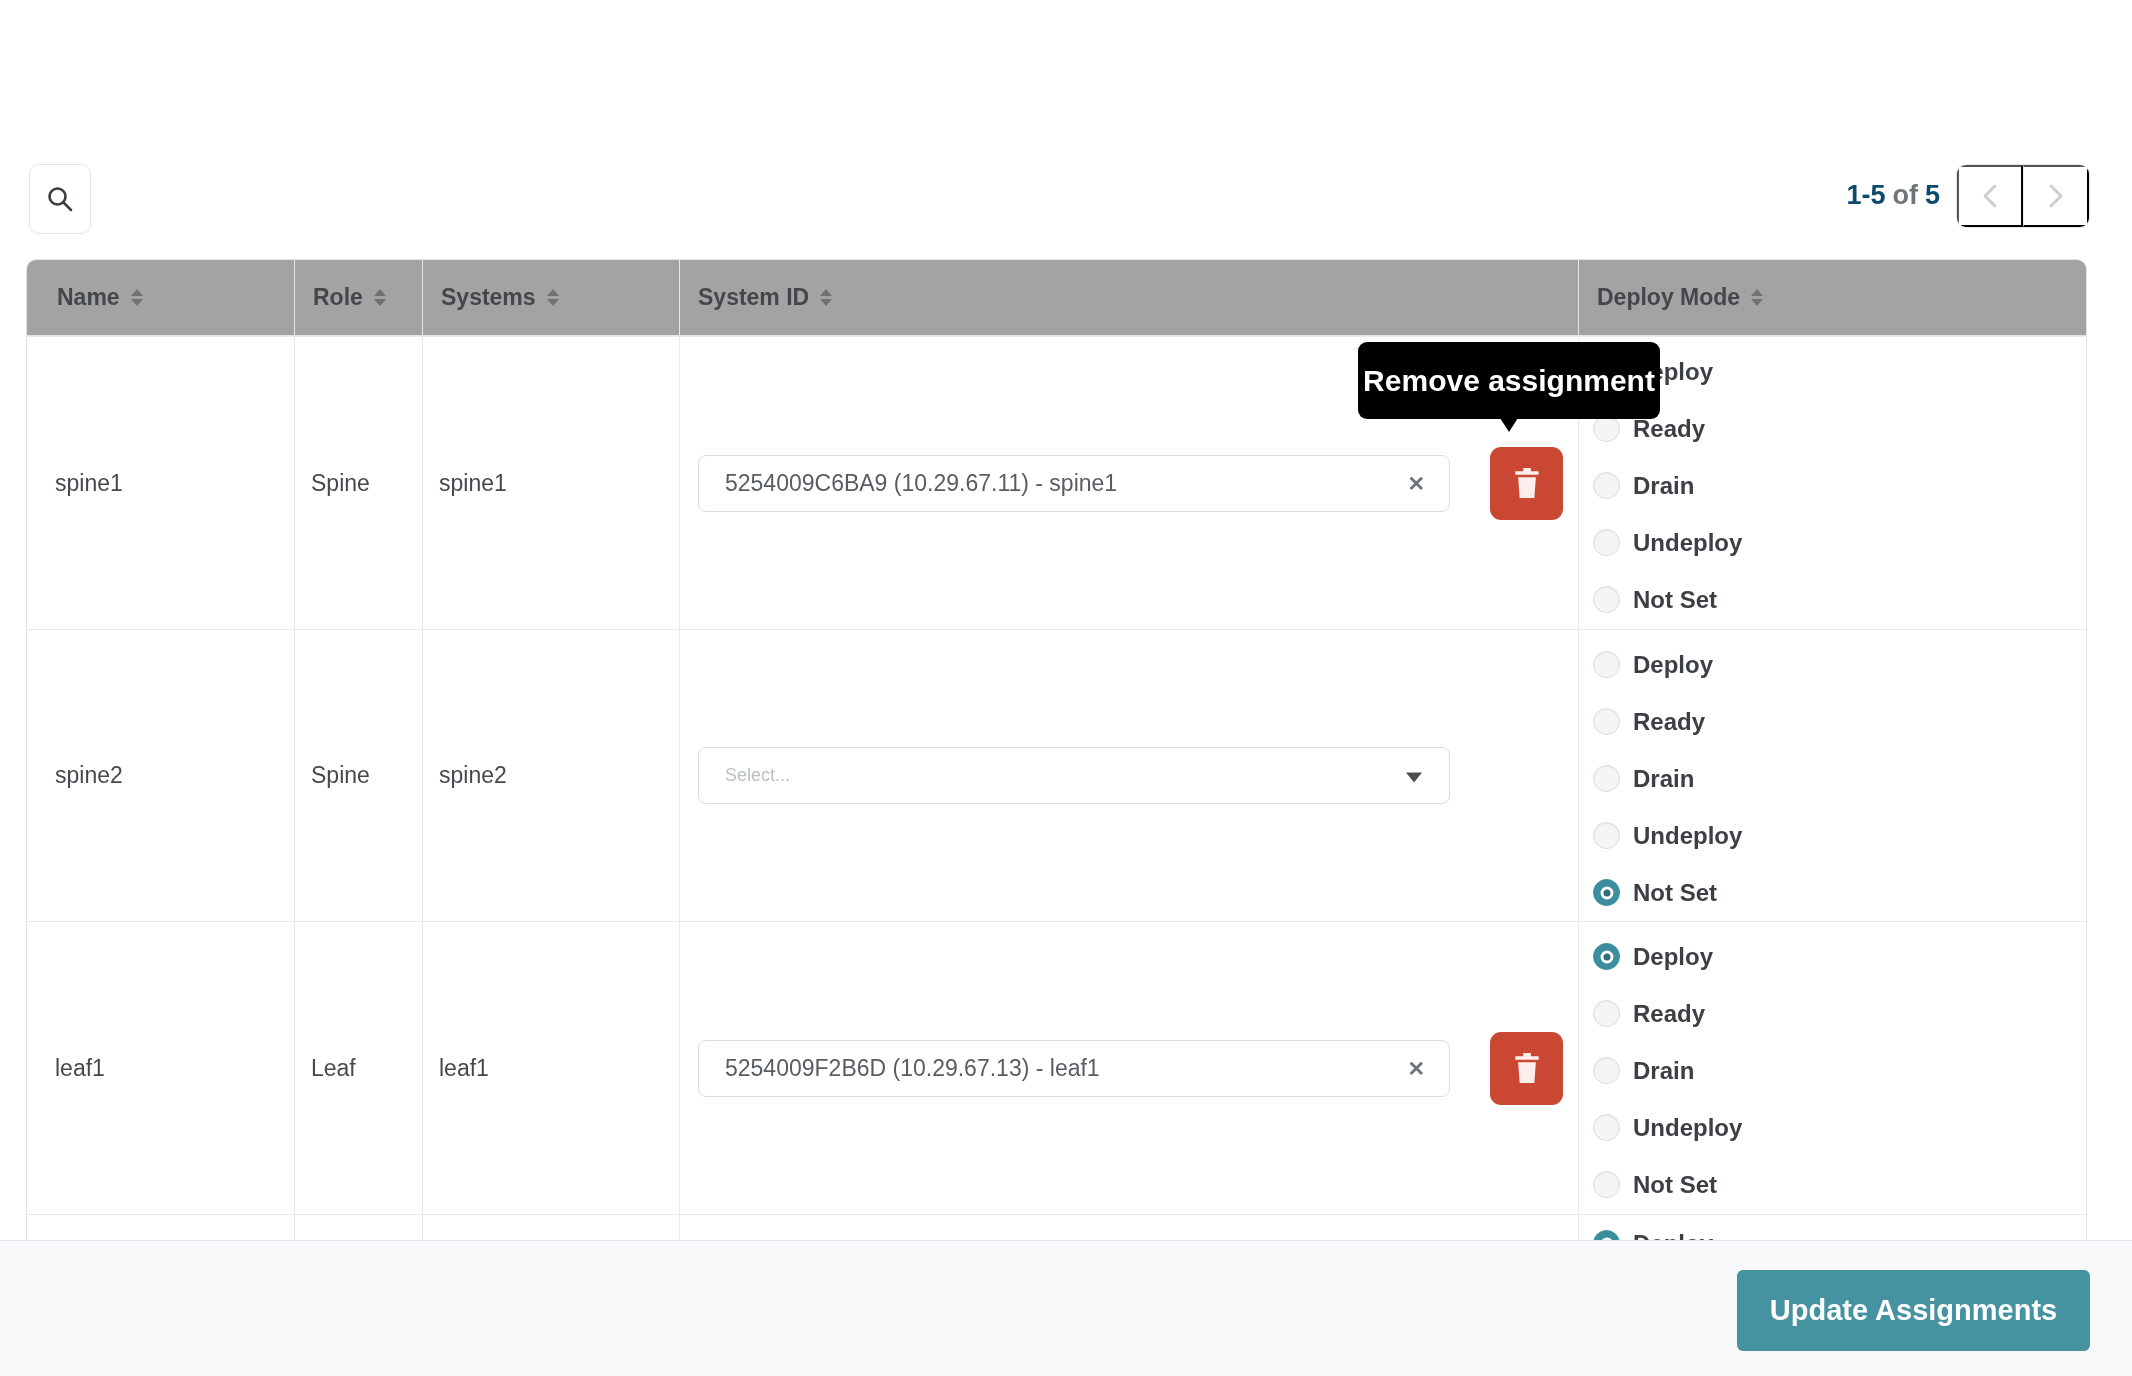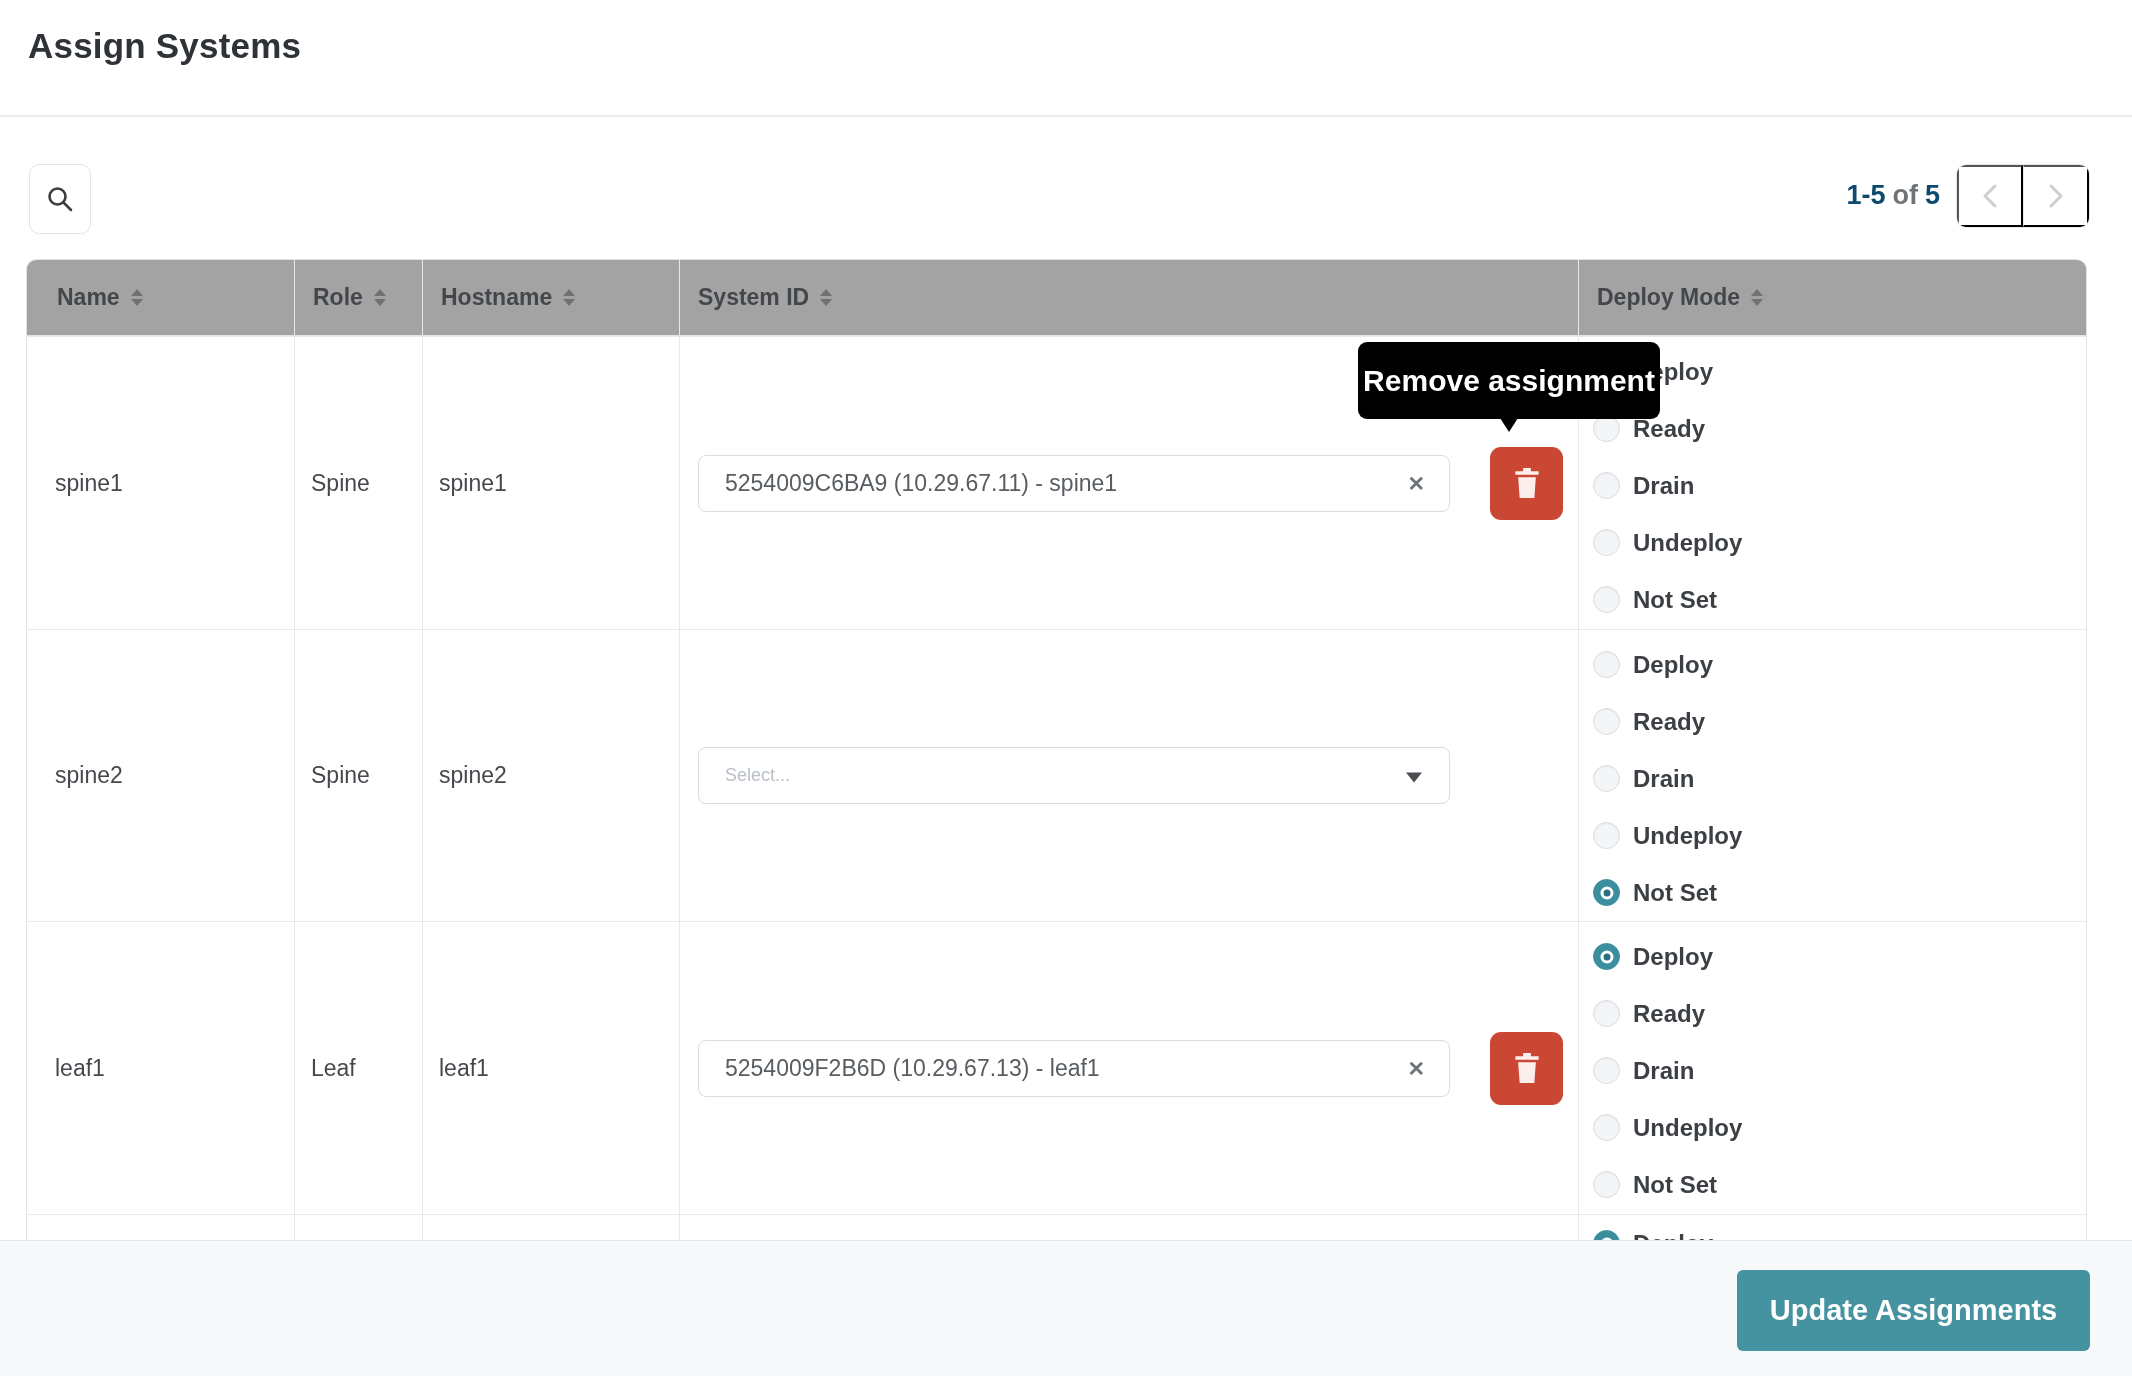--- a/index.html
+++ b/index.html
@@ -88,23 +88,20 @@
   .update-btn { position:absolute; left:1737px; top:29px; width:353px; height:81px;
     background:#4592a1; border:none; border-radius:6px; cursor:pointer;
     display:flex; align-items:center; justify-content:center;
     color:#fff; font-size:29px; font-weight:700; font-family:"Liberation Sans", sans-serif; }
 </style>
 </head>
 <body>
 
 <div class="page">
 
-  <div class="app-header">
-    <h1>Assign Systems</h1>
-  </div>
 
   <button class="search-btn">
     <span style="display:flex">
       <svg width="30" height="30" viewBox="0 0 30 30">
         <circle cx="12.5" cy="12.5" r="8" fill="none" stroke="#3a3e42" stroke-width="2.6"></circle>
         <line x1="18.5" y1="18.5" x2="26" y2="26" stroke="#3a3e42" stroke-width="2.6" stroke-linecap="round"></line>
       </svg>
     </span>
   </button>
 
@@ -141,21 +138,21 @@
           </span>
       </div>
       <div class="th c-line">
         <span>Role</span>
         <span class="sort">
             <i class="up"></i>
             <i class="dn"></i>
           </span>
       </div>
       <div class="th c-line">
-        <span>Hostname</span>
+        <span>Systems</span>
         <span class="sort">
             <i class="up"></i>
             <i class="dn"></i>
           </span>
       </div>
       <div class="th c-line">
         <span>System ID</span>
         <span class="sort">
             <i class="up"></i>
             <i class="dn"></i>

